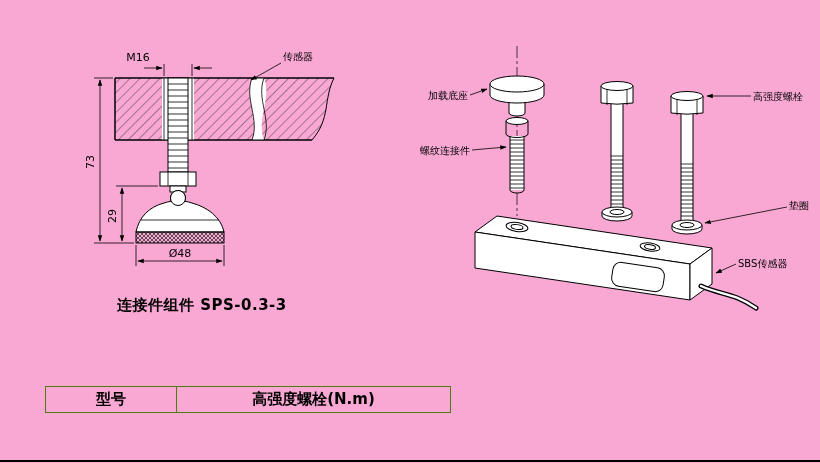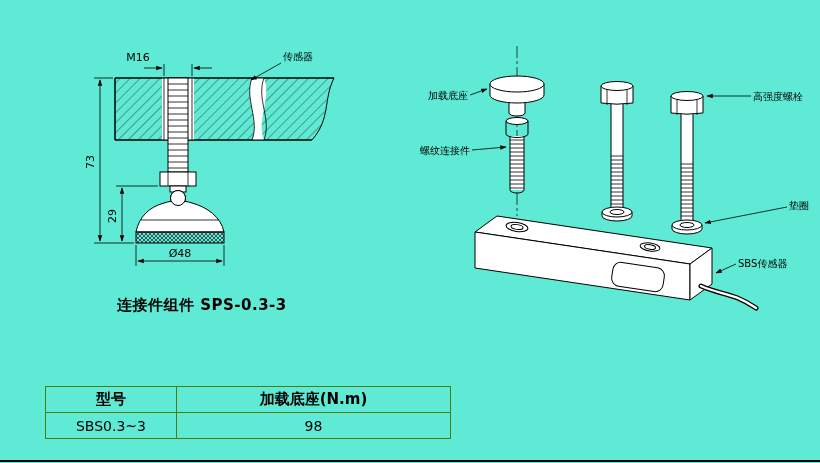--- a/index.html
+++ b/index.html
@@ -1,16 +1,16 @@
 <!DOCTYPE html>
 <html><head>
 <meta charset="utf-8">
 <style>
   html,body{margin:0;padding:0;background:#fff;}
-  .page{position:relative;width:820px;height:463px;background:#5eead4;
+  .page{position:relative;width:820px;height:463px;background:#f9a8d4;
         font-family:"DejaVu Sans",sans-serif;overflow:hidden;}
   .scene{position:absolute;left:0;top:0;}
   .scene text{font-family:"DejaVu Sans",sans-serif;fill:#000;}
   .s{stroke:#000;stroke-width:1;fill:none;}
   .thin{stroke:#000;stroke-width:0.8;fill:none;}
   .wf{stroke:#000;stroke-width:1;fill:#fff;}
   .lbl{font-size:10px;}
   .num{font-size:11px;}
   .caption{position:absolute;left:117px;top:296px;font-size:15px;font-weight:bold;
            color:#000;letter-spacing:0.5px;text-align:right;}
@@ -202,23 +202,19 @@
       </g>
     </g>
   </svg>
 
   <div class="caption">连接件组件 SPS-0.3-3</div>
 
   <table class="torque">
     <tbody>
         <tr>
       <th class="col-model">型号</th>
-      <th>加载底座(N.m)</th>
-    </tr>
-    <tr>
-      <td>SBS0.3~3</td>
-      <td>98</td>
+      <th>高强度螺栓(N.m)</th>
     </tr>
   </tbody>
     </table>
 
   <div class="page-bottom-rule"></div>
 </div>
 
 </body></html>

